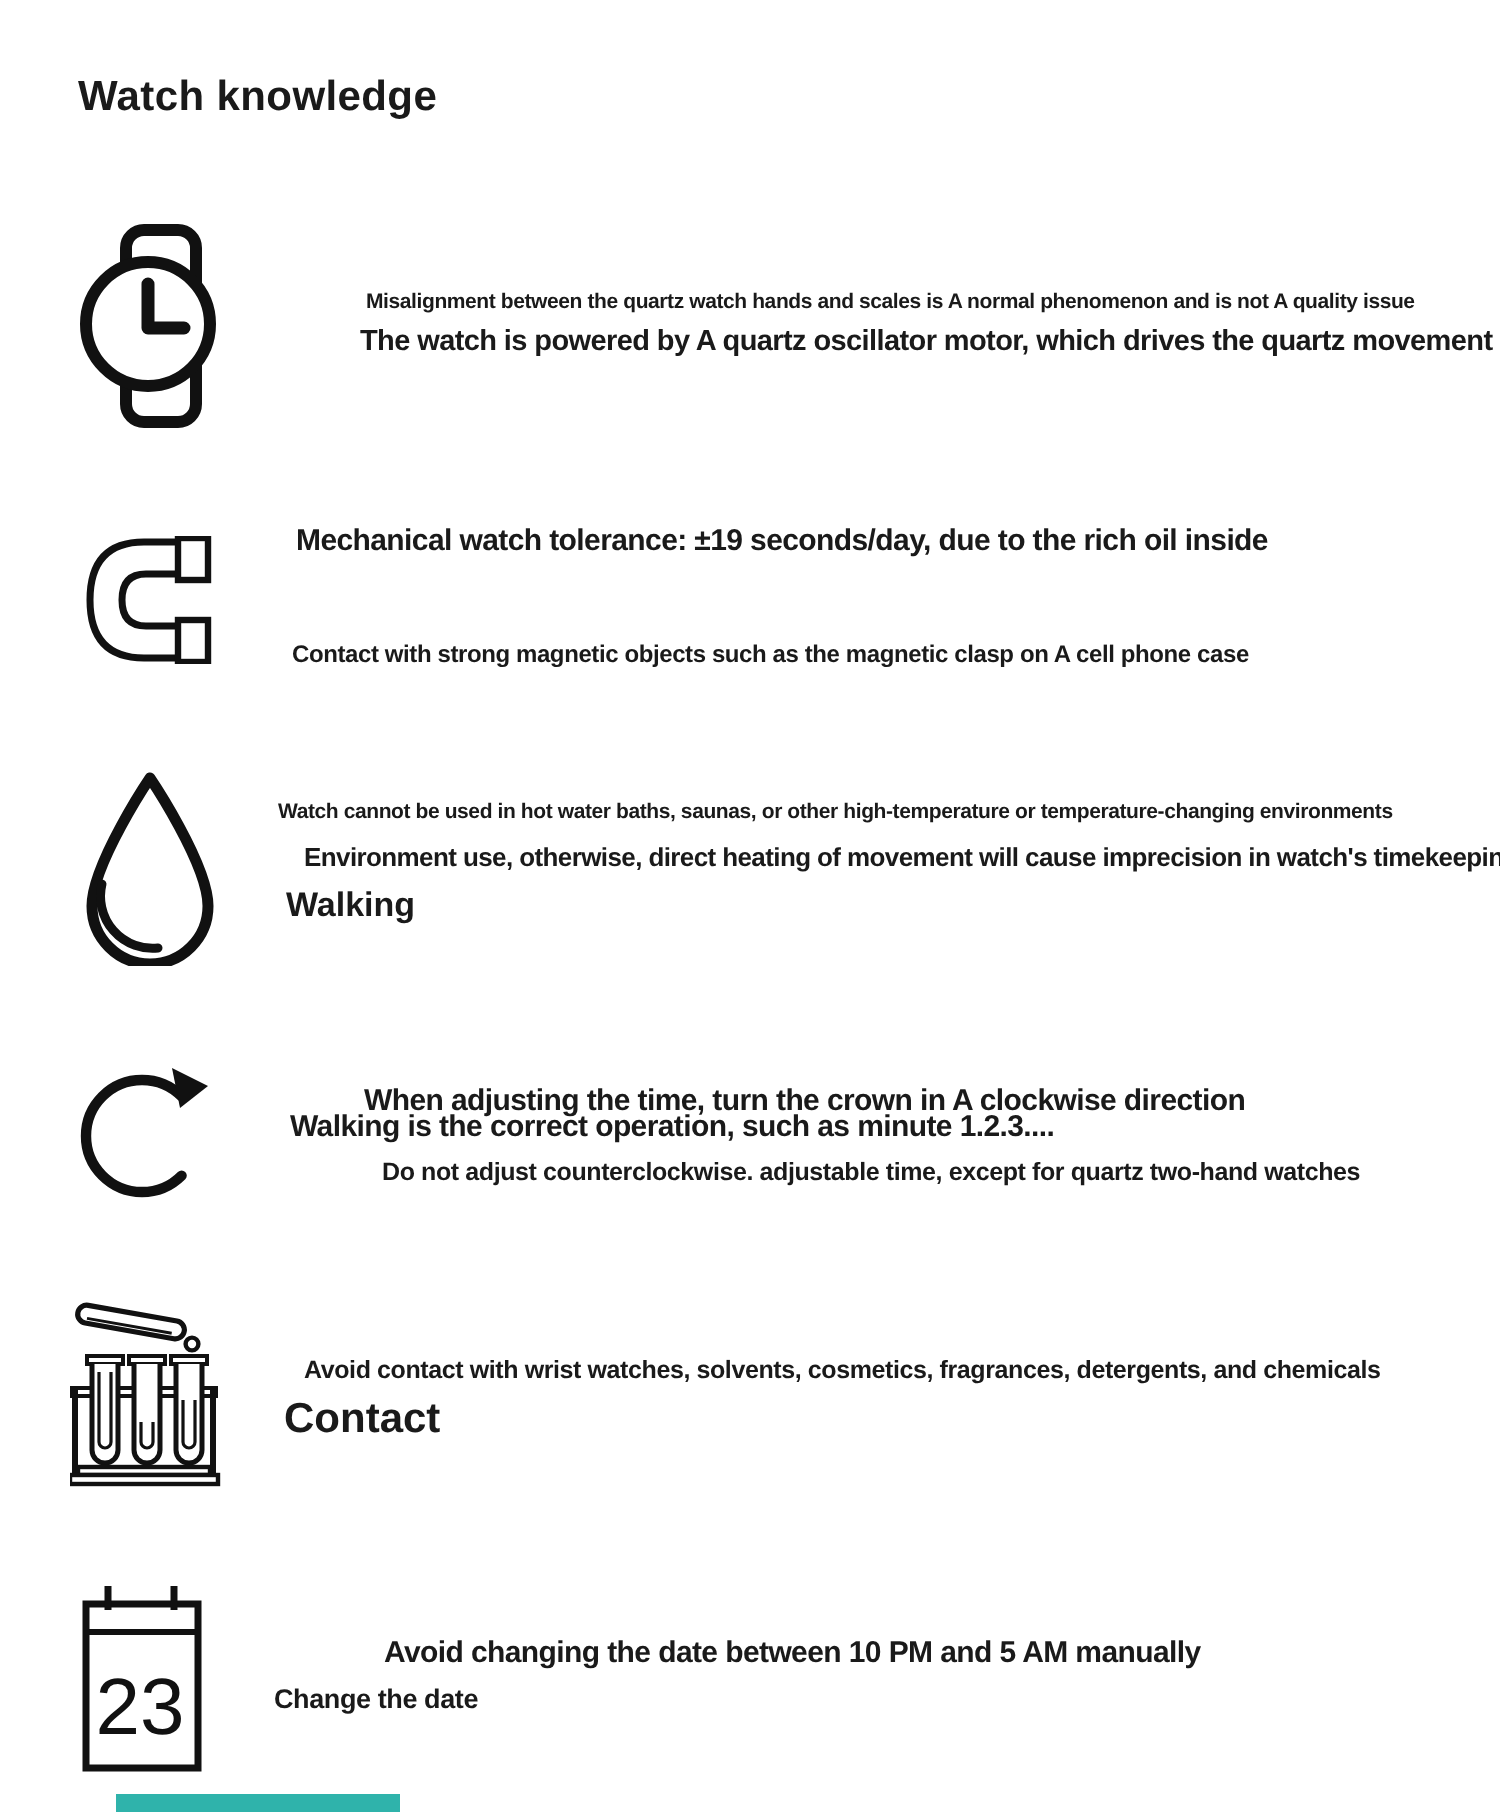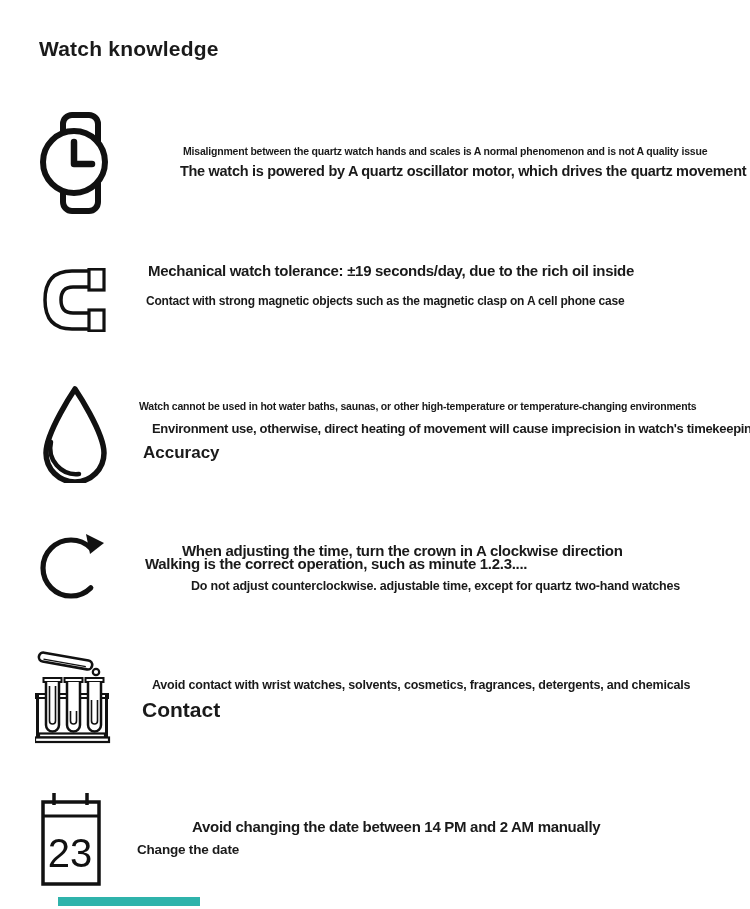--- a/index.html
+++ b/index.html
@@ -7,21 +7,21 @@
     width:750px; height:909px; background:#ffffff; overflow:hidden;
     font-family:"Liberation Sans", sans-serif; color:#1a1a1a;
   }
   #stage { position:relative; width:646px; height:909px; background:#fff; }
   .abs { position:absolute; white-space:nowrap; font-weight:bold; line-height:1.2; }
   .title   { left:39px;  top:36px;  font-size:21px; letter-spacing:0.2px; }
   .s1l1 { left:163px; top:145px; font-size:10.5px; letter-spacing:-0.2px;margin-left:20px; }
   .s1l2 { left:148px; top:163px; font-size:14.5px; letter-spacing:-0.3px;margin-left:32px; }
   .s2l1 { left:148px; top:262px; font-size:15px;   letter-spacing:-0.3px; }
   .s2l2 { left:156px; top:287px; font-size:13.5px; letter-spacing:-0.3px; }
-  .s2l3 { left:146px; top:294px; font-size:12px;   letter-spacing:-0.2px; }
+  .s2l3 { left:146px; top:320px; font-size:12px;   letter-spacing:-0.2px; }
   .s3l1 { left:139px; top:400px; font-size:10.5px; letter-spacing:-0.2px; }
   .s3l2 { left:152px; top:421px; font-size:13px;   letter-spacing:-0.3px; }
   .s3l3 { left:143px; top:443px; font-size:17px; }
   .s4l1 { left:182px; top:542px; font-size:15px;   letter-spacing:-0.3px; }
   .s4l2 { left:145px; top:555px; font-size:15px;   letter-spacing:-0.3px;text-align:right; }
   .s4l3 { left:150px; top:579px; font-size:12.5px; letter-spacing:-0.2px;padding-left:41px; }
   .s5l1 { left:152px; top:678px; font-size:12.5px; letter-spacing:-0.2px; }
   .s5l2 { left:142px; top:697px; font-size:21px; }
   .s6l1 { left:192px; top:818px; font-size:15px;   letter-spacing:-0.3px; }
   .s6l2 { left:137px; top:842px; font-size:13.5px; letter-spacing:-0.2px; }
@@ -63,21 +63,21 @@
   <div class="abs s2l3">Contact with strong magnetic objects such as the magnetic clasp on A cell phone case</div>
 
   <div class="icon i-drop">
     <svg width="66" height="98" viewBox="0 0 66 98">
       <path d="M33 4 C33 4 62 47 62 68 A29 29 0 0 1 4 68 C4 47 33 4 33 4 Z" fill="#fff" stroke="#111" stroke-width="5.5" stroke-linejoin="round"></path>
       <path d="M9 57 A26 26 0 0 0 37 89" fill="none" stroke="#111" stroke-width="4.5" stroke-linecap="round"></path>
     </svg>
   </div>
   <div class="abs s3l1">Watch cannot be used in hot water baths, saunas, or other high-temperature or temperature-changing environments</div>
   <div class="abs s3l2">Environment use, otherwise, direct heating of movement will cause imprecision in watch's timekeeping</div>
-  <div class="abs s3l3">Accuracy</div>
+  <div class="abs s3l3">Walking</div>
 
   <div class="icon i-rotate">
     <svg width="68" height="82" viewBox="0 0 68 82">
       <path d="M50.8 24.2 A28 28 0 1 0 50.8 63.8" fill="none" stroke="#111" stroke-width="5.2" stroke-linecap="round"></path>
       <polygon points="46,10 64,19 50,30" fill="#111"></polygon>
     </svg>
   </div>
   <div class="abs s4l1">When adjusting the time, turn the crown in A clockwise direction</div>
   <div class="abs s4l2">Walking is the correct operation, such as minute 1.2.3....</div>
   <div class="abs s4l3">Do not adjust counterclockwise. adjustable time, except for quartz two-hand watches</div>
@@ -113,17 +113,17 @@
 
   <div class="icon i-calendar">
     <svg width="64" height="96" viewBox="0 0 64 96">
       <rect x="3" y="11" width="56" height="82" fill="#fff" stroke="#111" stroke-width="3.5"></rect>
       <line x1="3" y1="25" x2="59" y2="25" stroke="#111" stroke-width="3"></line>
       <line x1="14" y1="2" x2="14" y2="14" stroke="#111" stroke-width="3.5"></line>
       <line x1="47" y1="2" x2="47" y2="14" stroke="#111" stroke-width="3.5"></line>
       <text x="30" y="76" text-anchor="middle" font-family="Liberation Sans, sans-serif" font-size="40" font-weight="400" fill="#111">23</text>
     </svg>
   </div>
-  <div class="abs s6l1">Avoid changing the date between 14 PM and 2 AM manually</div>
+  <div class="abs s6l1">Avoid changing the date between 10 PM and 5 AM manually</div>
   <div class="abs s6l2">Change the date</div>
 
   <div class="accent-bar" style="background: rgb(47, 179, 171);"></div>
 </div>
 
 </body></html>

